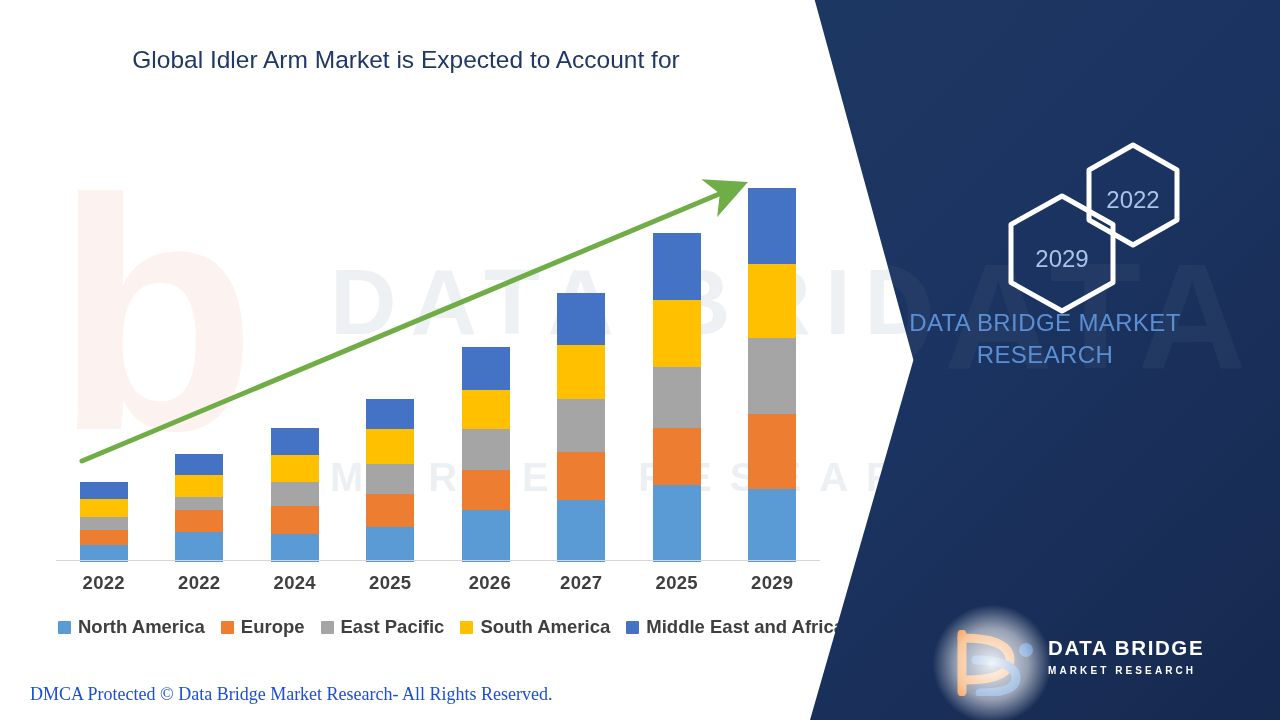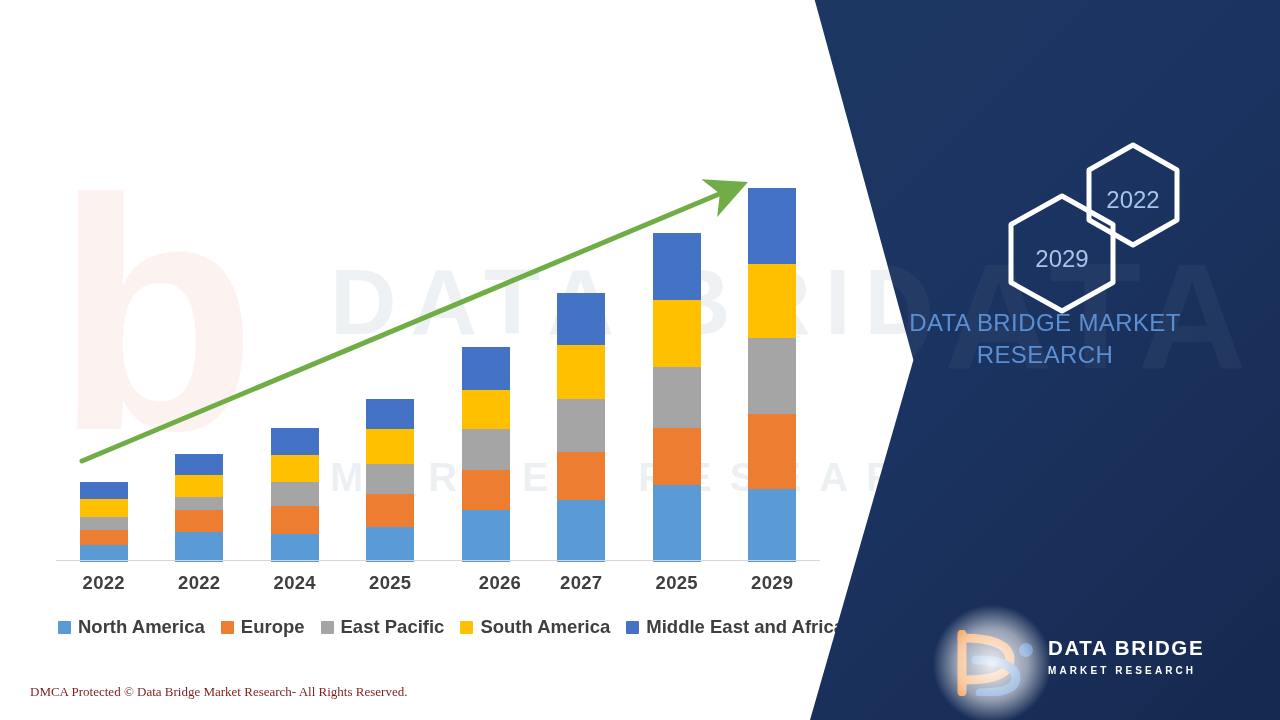--- a/index.html
+++ b/index.html
@@ -79,21 +79,21 @@
   }
   .legend-item{display:flex;align-items:center;gap:7px;}
   .legend-swatch{width:13px;height:13px;display:inline-block;border-radius:1px;}
   .legend-label{font-size:18.5px;font-weight:700;color:#3f3f3f;}
 
   
   #footer{position:absolute;left:0;top:684px;width:860px;height:24px;}
   .footer-text{
     position:absolute;
     font-family:"Liberation Serif", serif;
-    font-size:13px;color:#7f1d1d;white-space:nowrap;
+    font-size:18px;color:#1d4ed8;white-space:nowrap;
   }
   #dmca-text{left:30px;top:0;}
   #source-text{left:459px;top:0;}
 
   
   #right-panel{
     position:absolute;right:0;top:0;width:470px;height:720px;
     clip-path:polygon(100% 0, 100% 100%, 0 100%, 22% 50%, 1% 0);
     background:linear-gradient(135deg,#1d3763 0%,#1b3360 45%,#16294f 100%);
     overflow:hidden;
@@ -146,20 +146,21 @@
 
 <div id="root">
 
   <div class="wm-letter wm-b">b</div>
   <div class="wm-text">DATA BRIDGE</div>
   <div class="wm-text2">MARKET RESEARCH</div>
 
   <div id="left-panel">
 
     <div id="chart-title">
+      <div>Global Idler Arm Market is Expected to Account for</div>
     </div>
 
     <div id="plot">
         <div class="bar-group" style="left: 23.75px;">
           <div class="seg" title="Middle East and Africa 2022" style="height: 16.83px; background: rgb(68, 114, 196);"></div>
           <div class="seg" title="South America 2022" style="height: 17.952px; background: rgb(255, 192, 0);"></div>
           <div class="seg" title="Asia Pacific 2022" style="height: 13.09px; background: rgb(165, 165, 165);"></div>
           <div class="seg" title="Europe 2022" style="height: 14.96px; background: rgb(237, 125, 49);"></div>
           <div class="seg" title="North America 2022" style="height: 16.83px; background: rgb(91, 155, 213);"></div>
         </div>
@@ -222,21 +223,21 @@
         </marker>
       </defs>
       <line x1="26" y1="301" x2="668" y2="32" stroke="#70AD47" stroke-width="5" stroke-linecap="round" marker-end="url(#ah)"></line>
     </svg>
 
     <div class="year-labels">
         <div class="year-label" style="left: -0.25px;">2022</div>
         <div class="year-label" style="left: 95.25px;">2022</div>
         <div class="year-label" style="left: 190.75px;">2024</div>
         <div class="year-label" style="left: 286.25px;">2025</div>
-        <div class="year-label" style="left: 396px;">2026</div>
+        <div class="year-label" style="left: 359px; text-align: right;">2026</div>
         <div class="year-label" style="left: 477.25px;">2027</div>
         <div class="year-label" style="left: 572.75px;">2025</div>
         <div class="year-label" style="left: 668.25px;">2029</div>
       </div>
 
     <div id="legend">
         <div class="legend-item">
           <span class="legend-swatch" style="background: rgb(91, 155, 213);"></span>
           <span class="legend-label">North America</span>
         </div>

